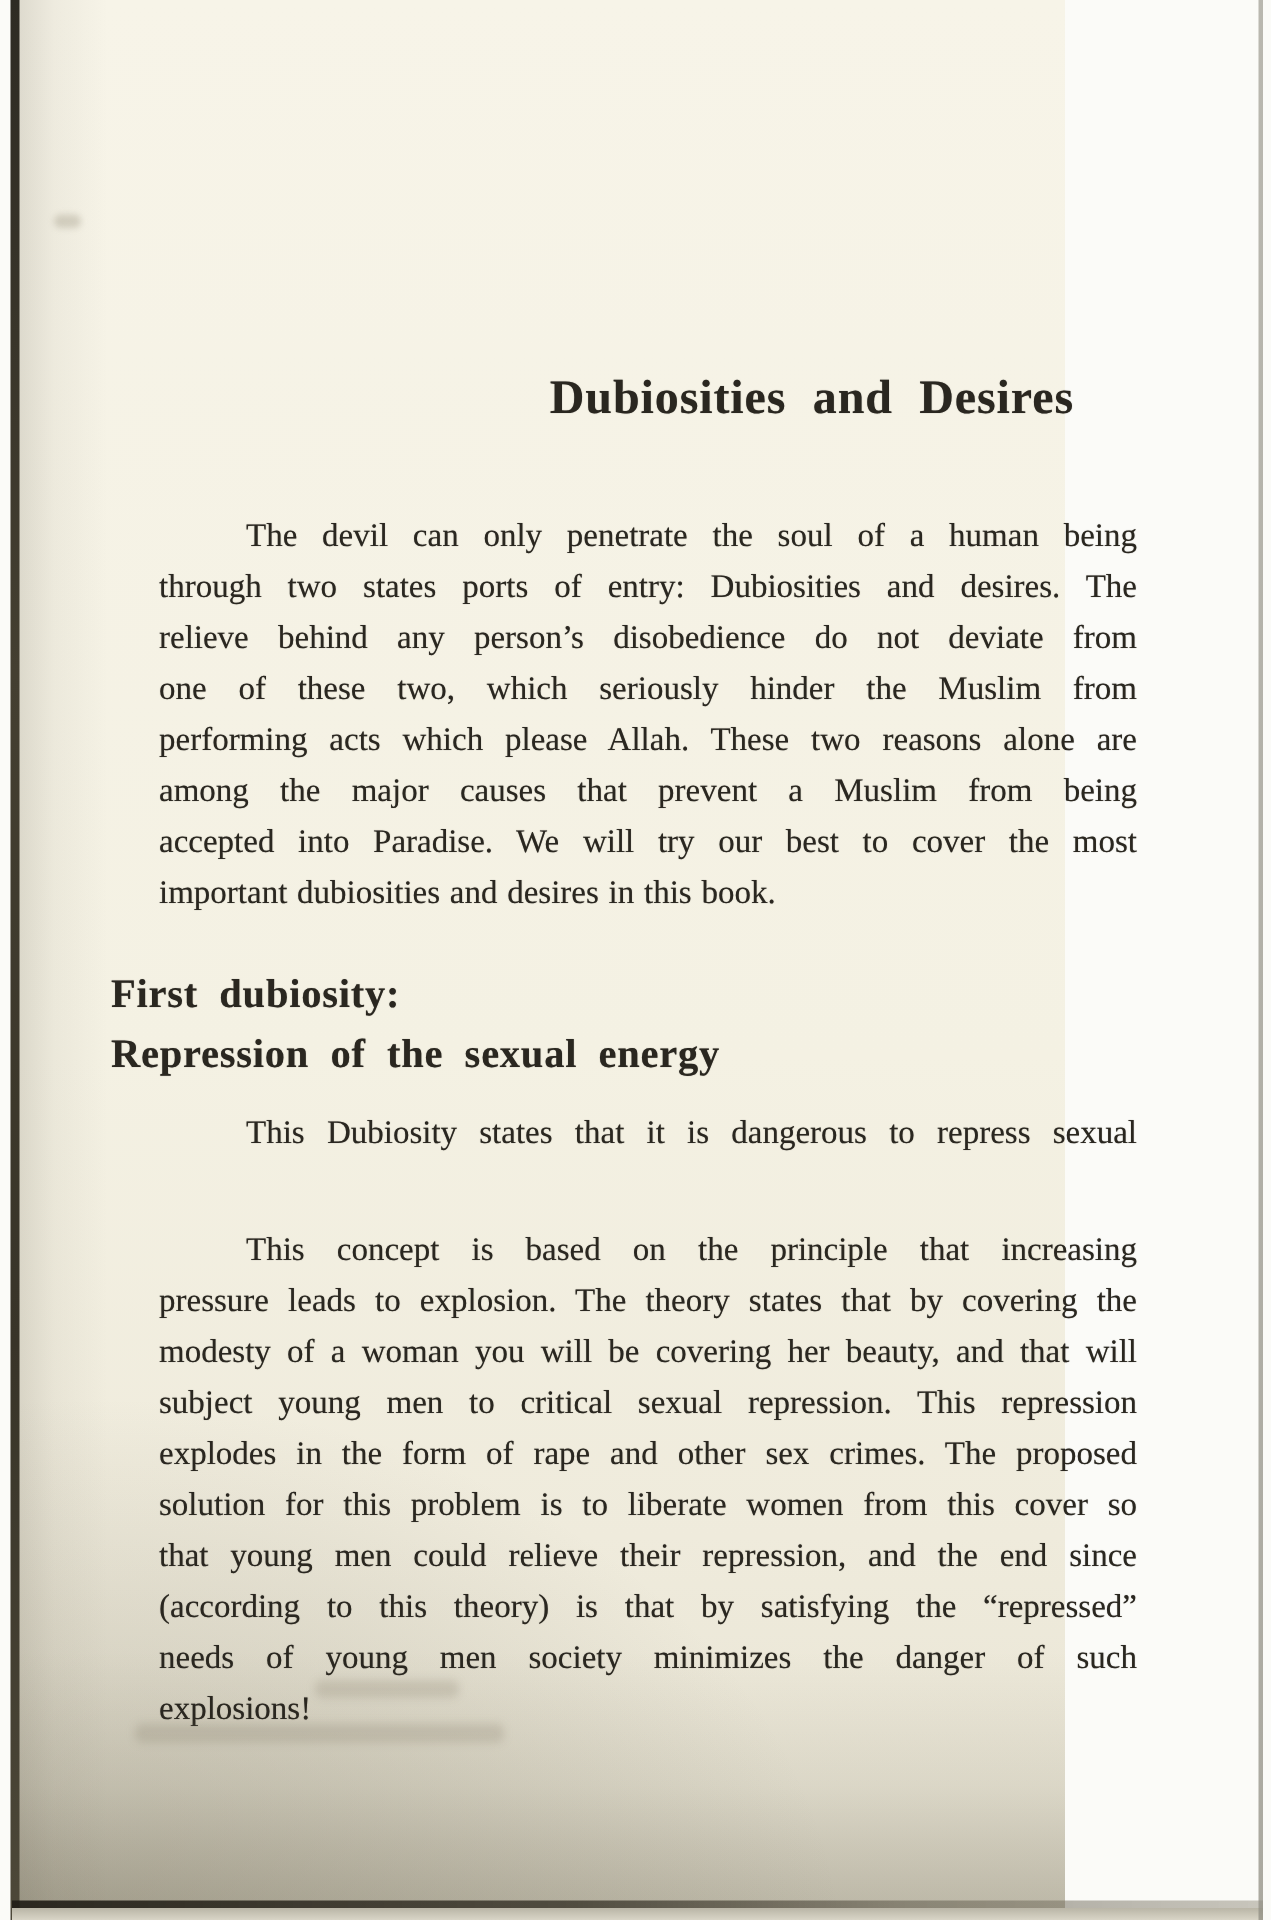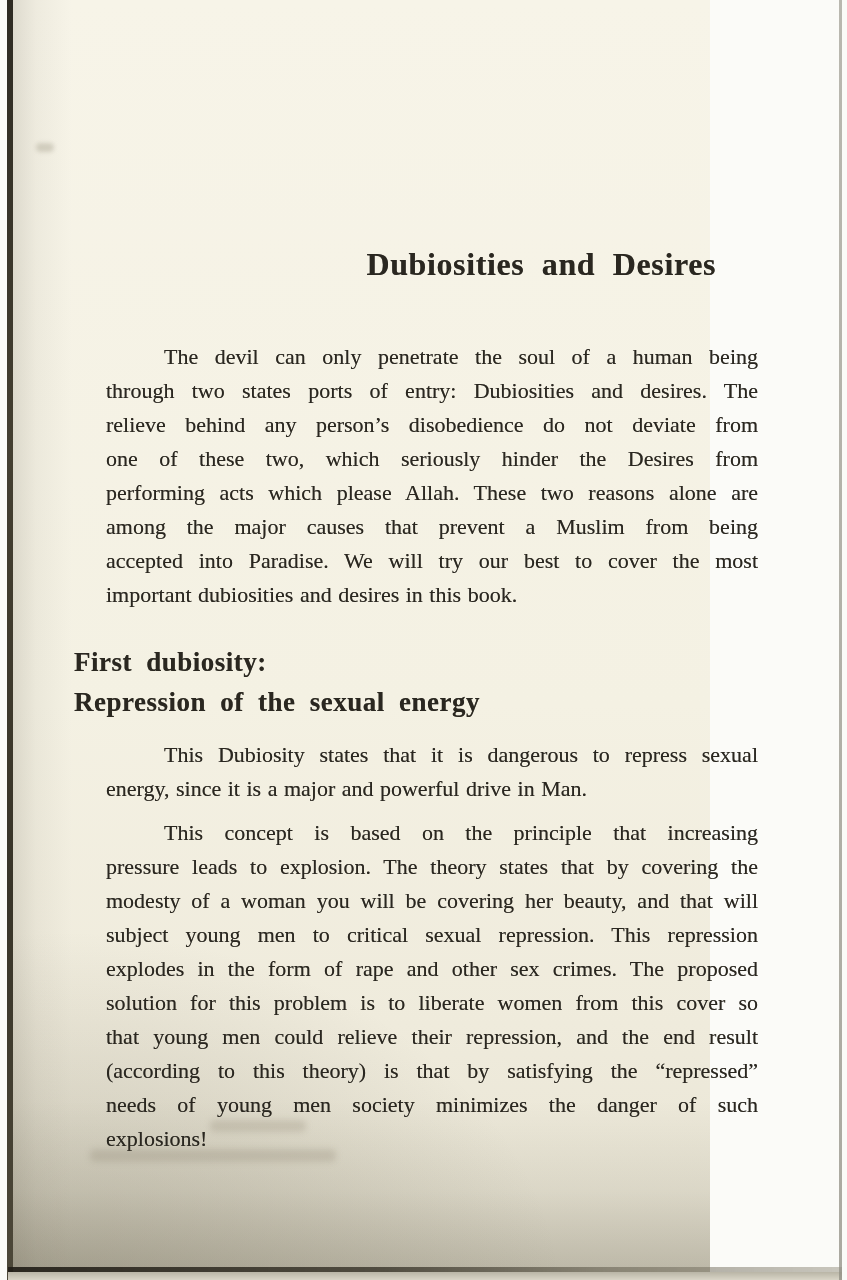--- a/index.html
+++ b/index.html
@@ -65,45 +65,44 @@
 
 <div class="scan">
   <div class="page ink">
 
     <h1 class="title">Dubiosities and Desires</h1>
 
     <div class="para p1">
       <div class="line indent">The devil can only penetrate the soul of a human being</div>
       <div class="line">through two states ports of entry: Dubiosities and desires. The</div>
       <div class="line">relieve behind any person’s disobedience do not deviate from</div>
-      <div class="line">one of these two, which seriously hinder the Desires from</div>
+      <div class="line">one of these two, which seriously hinder the Muslim from</div>
       <div class="line">performing acts which please Allah. These two reasons alone are</div>
       <div class="line">among the major causes that prevent a Muslim from being</div>
       <div class="line">accepted into Paradise. We will try our best to cover the most</div>
       <div class="line last">important dubiosities and desires in this book.</div>
     </div>
 
     <div class="heading">
       <div>First dubiosity:</div>
       <div>Repression of the sexual energy</div>
     </div>
 
     <div class="para p2">
       <div class="line indent">This Dubiosity states that it is dangerous to repress sexual</div>
-      <div class="line last">energy, since it is a major and powerful drive in Man.</div>
     </div>
 
     <div class="para p3">
       <div class="line indent">This concept is based on the principle that increasing</div>
       <div class="line">pressure leads to explosion. The theory states that by covering the</div>
       <div class="line">modesty of a woman you will be covering her beauty, and that will</div>
       <div class="line">subject young men to critical sexual repression. This repression</div>
       <div class="line">explodes in the form of rape and other sex crimes. The proposed</div>
       <div class="line">solution for this problem is to liberate women from this cover so</div>
-      <div class="line">that young men could relieve their repression, and the end result</div>
+      <div class="line">that young men could relieve their repression, and the end since</div>
       <div class="line">(according to this theory) is that by satisfying the “repressed”</div>
       <div class="line">needs of young men society minimizes the danger of such</div>
       <div class="line last">explosions!</div>
     </div>
 
     <div class="smudge a"></div>
     <div class="smudge b"></div>
     <div class="smudge c"></div>
   </div>
 

